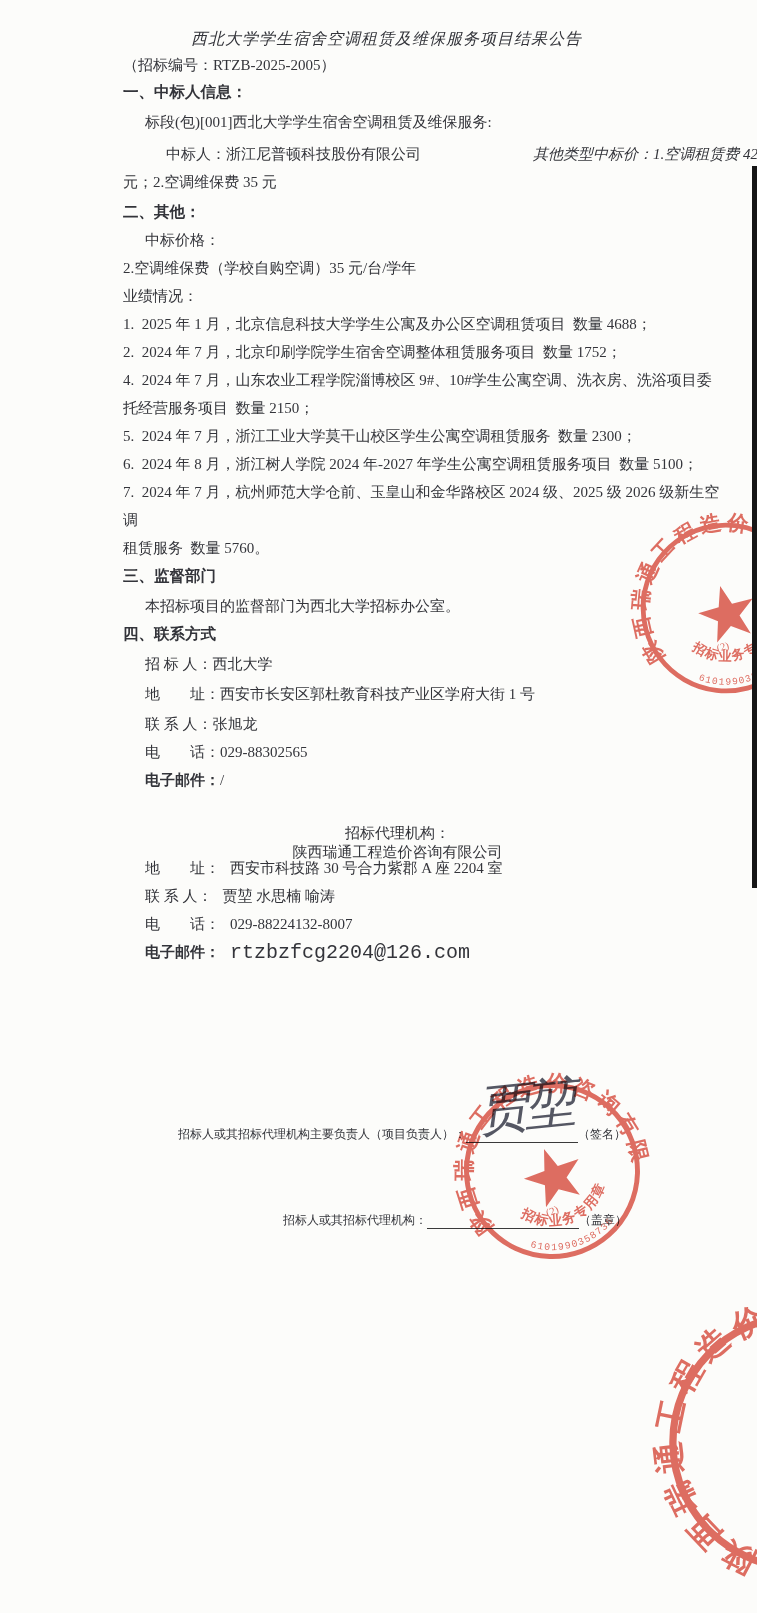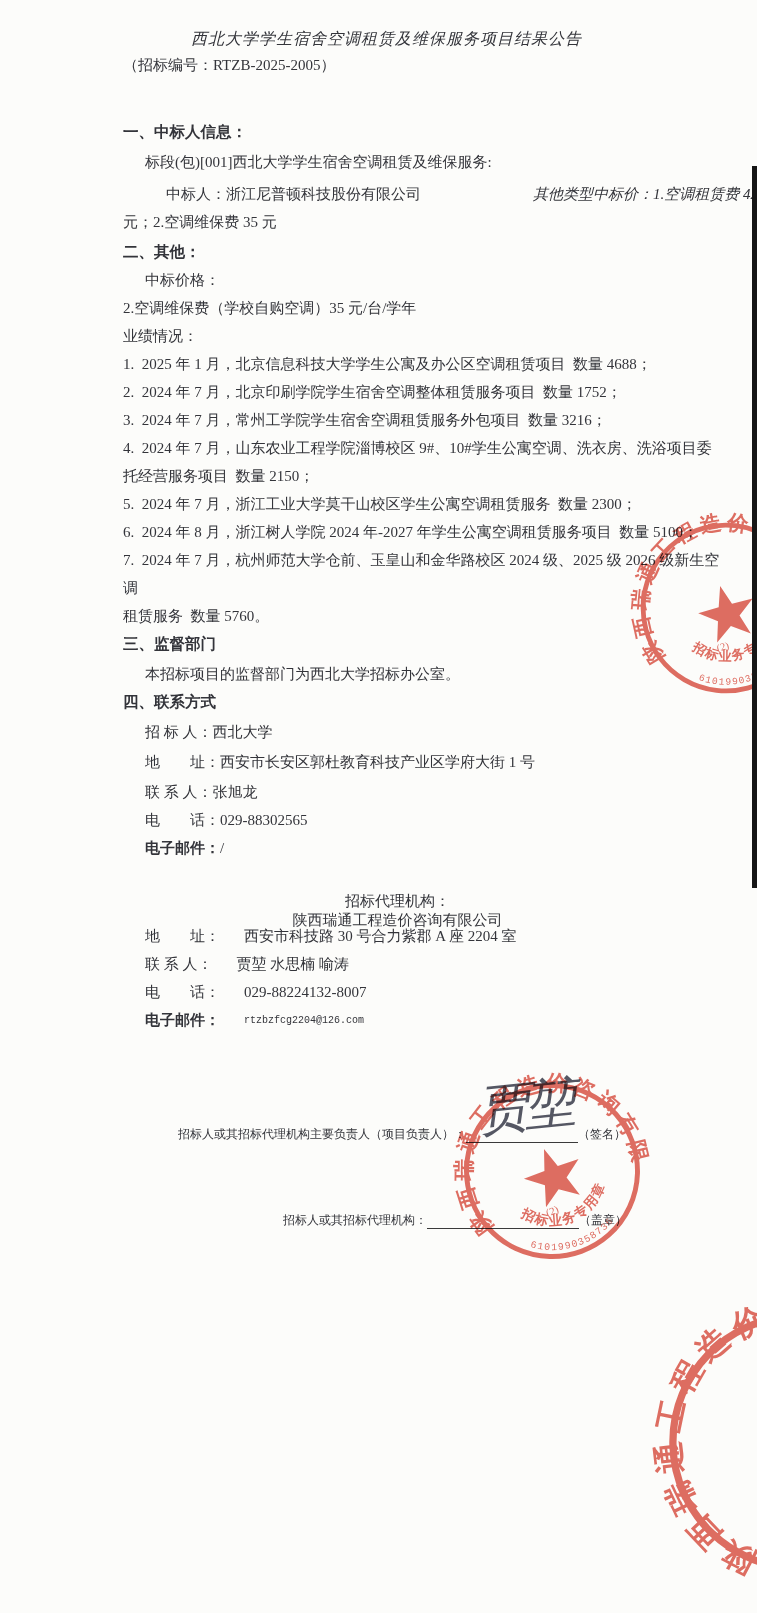--- a/index.html
+++ b/index.html
@@ -16,27 +16,27 @@
   .doc-title{text-align:center;font-size:16px;letter-spacing:1px;height:26px;line-height:26px;font-style:italic;}
   .doc-subtitle{text-align:left;font-size:15px;height:26px;line-height:26px;}
   .line{height:28px;display:flex;align-items:center;font-size:15px;white-space:pre;}
   .heading{font-weight:bold;font-size:15.5px;}
   .indent{padding-left:22px;}
   .indent2{padding-left:43px;gap:40px;}
   .gap2{margin-top:2px;}
   .gap4{margin-top:4px;}
   .gap6{margin-top:0;}
   .gap30{margin-top:30px;flex-direction:column;}
-  .gap40{margin-top:40px;}
+  .gap40{}
   .winner-line .price-part{margin-left:72px;font-style:italic;}
   .clabel{white-space:pre;}
   .bold-label .clabel{font-weight:bold;}
   .agency-row{padding-left:22px;}
-  .agency-row .cvalue{margin-left:24px;}
-  .mono{font-family:"Liberation Mono","DejaVu Sans Mono",monospace;font-size:10px;}
+  .agency-row .cvalue{margin-left:10px;}
+  .mono{font-family:"Liberation Mono","DejaVu Sans Mono",monospace;font-size:20px;}
   .signoff{position:absolute;font-size:12px;white-space:pre;display:flex;align-items:flex-end;}
   .signoff-1{left:178px;top:1126px;}
   .signoff-2{left:283px;top:1212px;}
   .sigline{display:inline-block;border-bottom:1.6px solid #3a3a3a;height:16px;}
   .sigline-1{width:112px;}
   .sigline-2{width:152px;}
   .signature{
     position:absolute;left:478px;top:1072px;
     font-size:52px;color:rgba(48,50,66,0.82);
     font-style:italic;transform:rotate(-6deg);
@@ -66,21 +66,20 @@
       <span class="price-part">其他类型中标价：1.空调租赁费 420</span>
     </div>
     <div class="line">元；2.空调维保费 35 元</div>
 
     <div class="line heading gap2">二、其他：</div>
     <div class="line indent gap6">中标价格：</div>
     <div class="line">2.空调维保费（学校自购空调）35 元/台/学年</div>
     <div class="line">业绩情况：</div>
     <div class="line">1.  2025 年 1 月，北京信息科技大学学生公寓及办公区空调租赁项目  数量 4688；</div>
     <div class="line">2.  2024 年 7 月，北京印刷学院学生宿舍空调整体租赁服务项目  数量 1752；</div>
-    <div class="line">3.  2024 年 7 月，常州工学院学生宿舍空调租赁服务外包项目  数量 3216；</div>
     <div class="line">4.  2024 年 7 月，山东农业工程学院淄博校区 9#、10#学生公寓空调、洗衣房、洗浴项目委</div>
     <div class="line">托经营服务项目  数量 2150；</div>
     <div class="line">5.  2024 年 7 月，浙江工业大学莫干山校区学生公寓空调租赁服务  数量 2300；</div>
     <div class="line">6.  2024 年 8 月，浙江树人学院 2024 年-2027 年学生公寓空调租赁服务项目  数量 5100；</div>
     <div class="line">7.  2024 年 7 月，杭州师范大学仓前、玉皇山和金华路校区 2024 级、2025 级 2026 级新生空</div>
     <div class="line">调</div>
     <div class="line">租赁服务  数量 5760。</div>
 
     <div class="line heading">三、监督部门</div>
     <div class="line indent gap2">本招标项目的监督部门为西北大学招标办公室。</div>

